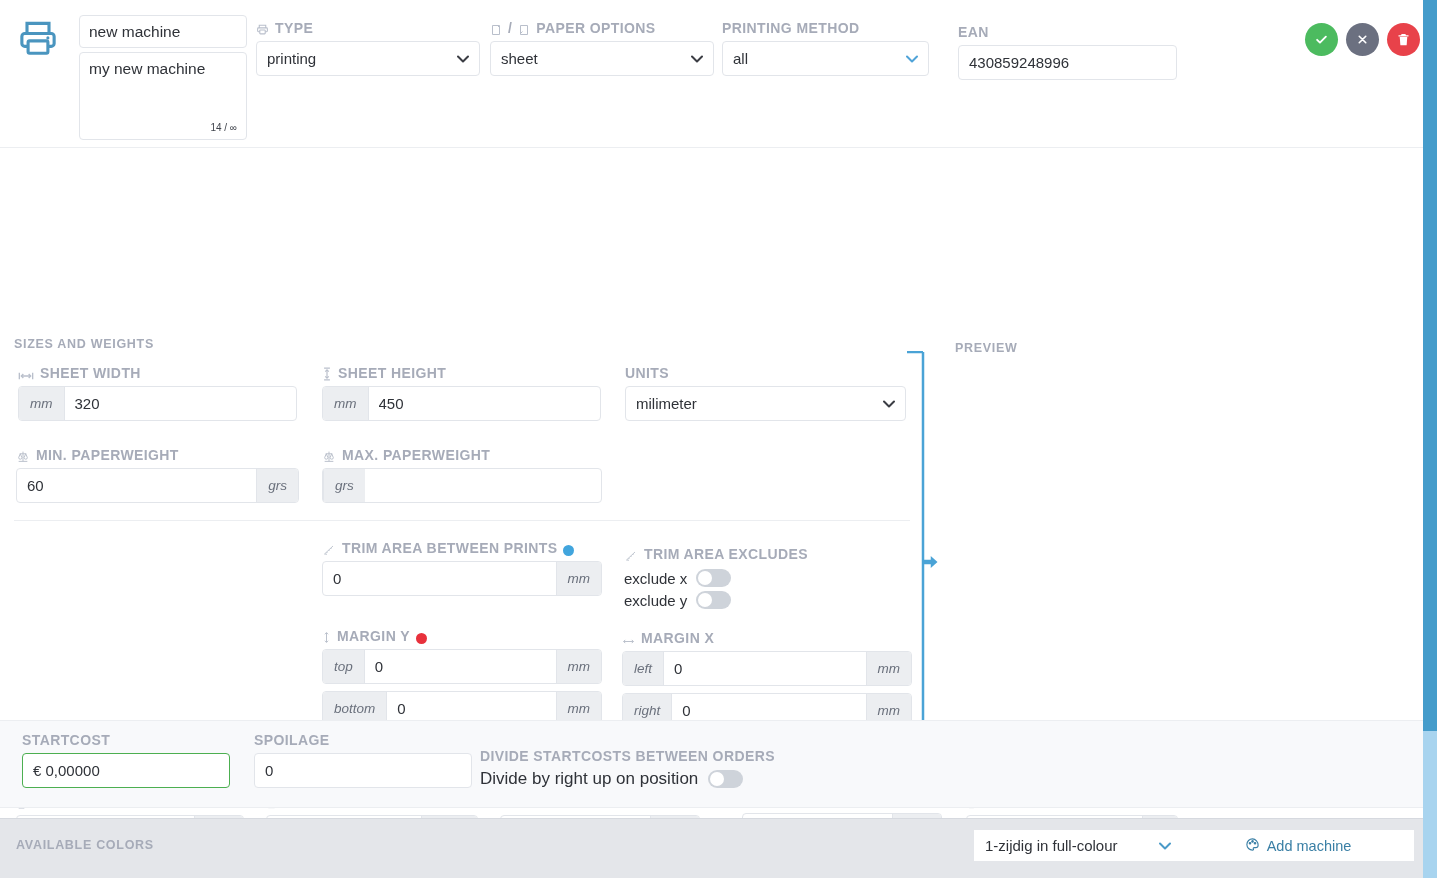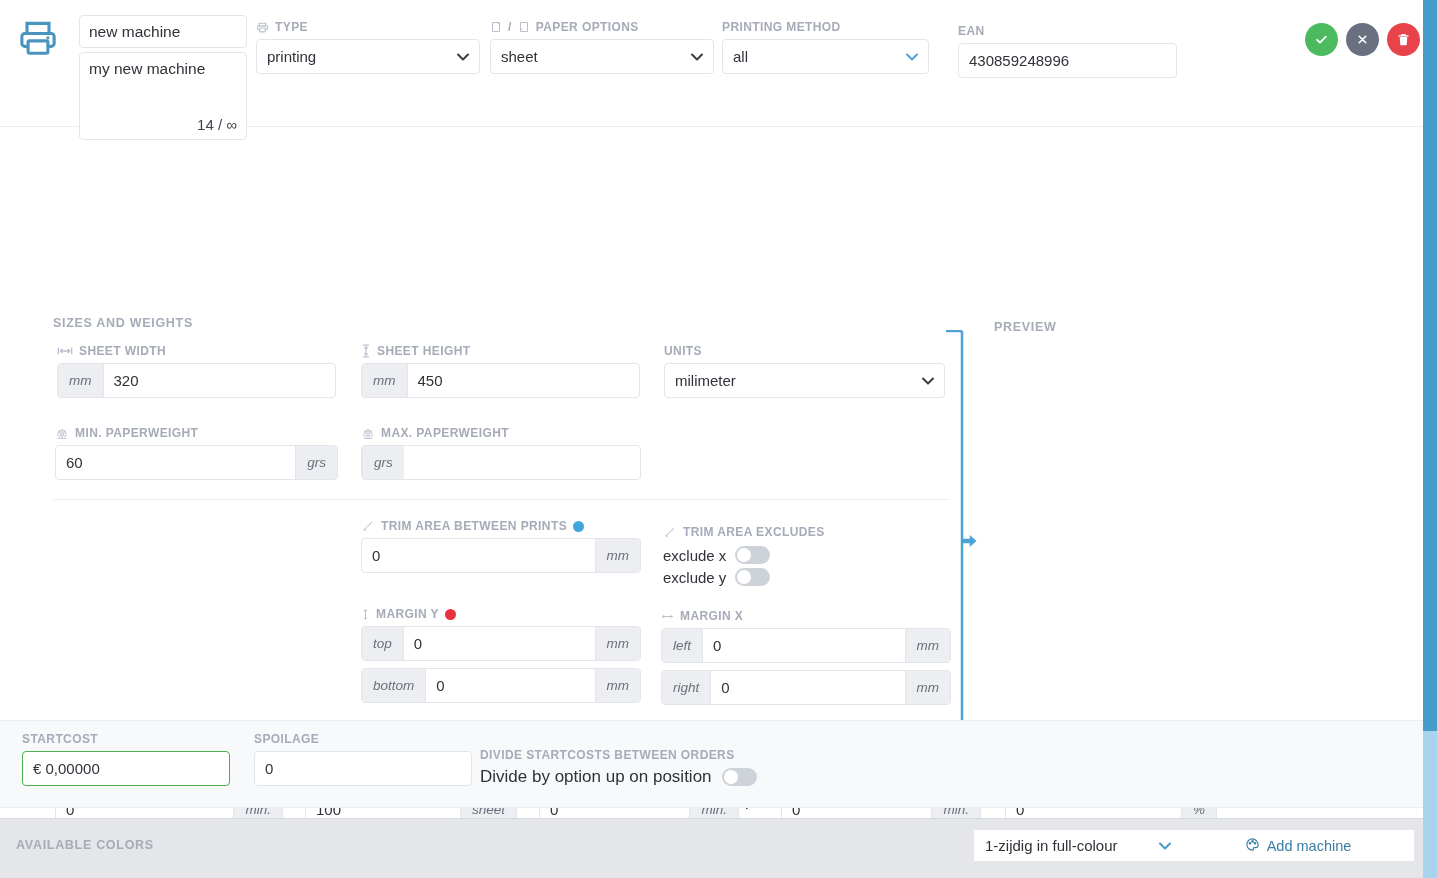--- a/index.html
+++ b/index.html
@@ -9,27 +9,27 @@
     background:#ffffff;
     font-family:"Liberation Sans", sans-serif;
     font-size:14px;
     color:#2f3238;
     overflow:hidden;
     position:relative;
   }
 
   
   .lbl {
-    font-size:12px;
+    font-size:14px;
     letter-spacing:.4px;
     color:#a6abb8;
     font-weight:700;
     text-transform:uppercase;
     display:flex;
-    align-items:center;
+    align-items:flex-end;
     gap:6px;
     margin-bottom:5px;
     white-space:nowrap;
   }
   .lbl .ic { color:#b9bfcb; display:inline-flex; align-items:center; }
   .section-title {
     font-size:12.5px;
     letter-spacing:.7px;
     font-weight:700;
     color:#a6abb8;
@@ -77,52 +77,52 @@
   .grp .addon {
     background:#eceef1; color:#6a707c;
     font-style:italic; font-size:13.5px;
     display:flex; align-items:center; justify-content:center;
     padding:0 11px; white-space:nowrap;
   }
   .grp .addon.left { border-right:1px solid #e2e5ea; }
   .grp .addon.right { border-left:1px solid #e2e5ea; }
 
   
-  .topbar { position:relative; height:127px; border-bottom:1px solid #eceef1; }
+  .topbar { position:relative; height:148px; border-bottom:1px solid #eceef1; }
   .printer-icon { position:absolute; left:16px; top:17px; }
   .name-box { position:absolute; left:79px; top:15px; width:168px; }
   .name-input {
     width:100%; height:33px; border:1px solid #e2e5ea; border-radius:4px;
     background:#fff; font-size:15.5px; padding:0 9px; outline:none;
     font-family:"Liberation Sans", sans-serif; color:#2f3238;
   }
   .desc-box {
     width:100%; height:88px; margin-top:4px;
     border:1px solid #e2e5ea; border-radius:4px; background:#fff;
     position:relative; padding:7px 9px;
   }
   .desc-text { font-size:15.5px; color:#2f3238; line-height:1.2; }
   .desc-count {
     position:absolute; right:9px; bottom:6px;
-    font-size:15px; color:#41454d;
+    font-size:10px; color:#41454d;
   }
   .fld-type   { position:absolute; left:256px; top:20px; width:224px; }
   .fld-paper  { position:absolute; left:490px; top:20px; width:224px; }
   .fld-method { position:absolute; left:722px; top:20px; width:207px; }
   .fld-ean    { position:absolute; left:958px; top:24px; width:219px; }
 
   .actions { position:absolute; right:17px; top:23px; display:flex; gap:8px; }
   .abtn {
     width:33px; height:33px; border-radius:50%;
     display:flex; align-items:center; justify-content:center;
     color:#fff; border:none; cursor:pointer; padding:0;
   }
 
   
-  .main { position:relative; height:605px;margin-left:39px; }
+  .main { position:relative; height:605px; }
   .sizes-title { position:absolute; left:14px; top:189px; }
   .preview-title { position:absolute; left:955px; top:193px; }
 
   .f-sw { position:absolute; left:18px;  top:217px; width:279px; }
   .f-sh { position:absolute; left:322px; top:217px; width:279px; }
   .f-un { position:absolute; left:625px; top:217px; width:281px; }
   .f-minw { position:absolute; left:16px;  top:299px; width:283px; }
   .f-maxw { position:absolute; left:322px; top:299px; width:280px; }
 
   .hr1 { position:absolute; left:14px; top:372px; width:896px; height:1px; background:#eceef1; }
@@ -549,21 +549,21 @@
 </div>
 
 <div class="b-spoil">
   <div class="lbl">SPOILAGE</div>
   <input class="inp" value="0" style="">
 </div>
 
 <div class="b-div">
   <div class="lbl">DIVIDE STARTCOSTS BETWEEN ORDERS</div>
   <div class="div-row">
-    <span>Divide by option up on position</span>
+    <span>Divide by right up on position</span>
     <span class="switch"></span>
   </div>
 </div>
 
 <div class="bottom"></div>
 <div class="section-title ac-label">AVAILABLE COLORS</div>
 <div class="bottom-right">
   <div class="sel-wrap color-sel">
     <select class="inp">
       <option>1-zijdig in full-colour</option>

